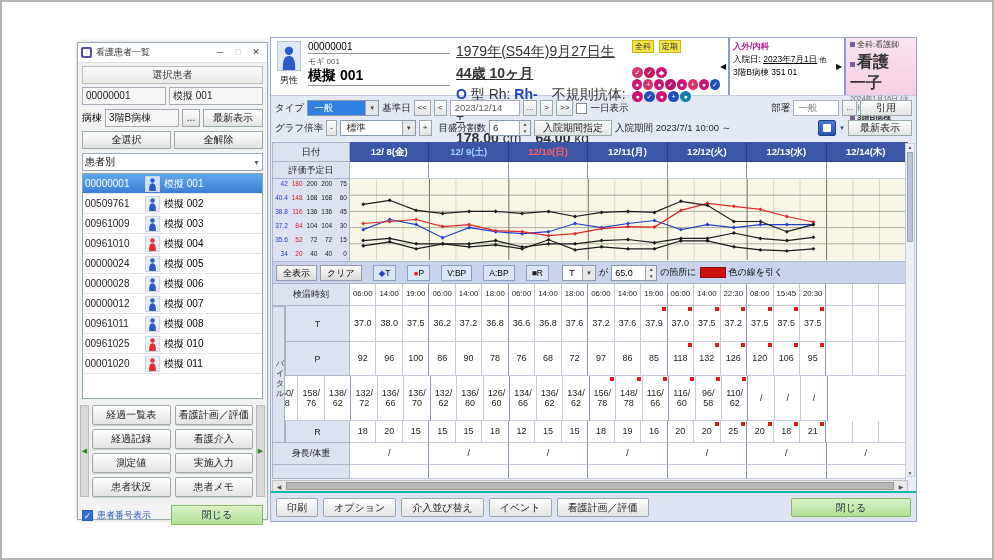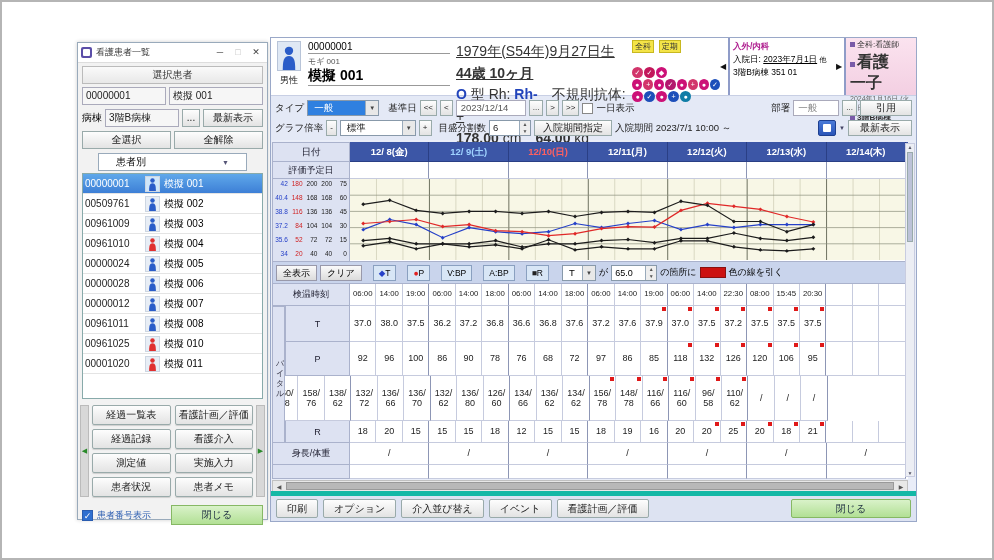--- a/index.html
+++ b/index.html
@@ -13,21 +13,21 @@
   .lwin-ico::after{content:"";position:absolute;inset:2px;background:#fff;border-radius:1px;}
   .lwin-title .t { flex:1; font-size:9px; color:#333; }
   .winbtn { width:16px; height:14px; text-align:center; line-height:13px; font-size:9px; color:#444; margin-left:2px; }
   .winbtn.dis { color:#bbb; }
   .lrow { display:flex; gap:3px; padding:2px 4px; align-items:center; }
   .hdrbar { margin:3px 4px 1px; height:18px; background:linear-gradient(#fafafa,#e8e8e8); border:1px solid #bbb; text-align:center; line-height:16px; font-size:10px; color:#333; }
   .fld { border:1px solid #aab; background:#f6f6f6; height:18px; line-height:16px; padding:0 3px; font-size:10px; color:#222; }
   .btn { background:linear-gradient(#fdfdfd,#e3e3e3); border:1px solid #9aa; font-size:10px; color:#222; text-align:center; height:18px; line-height:16px; cursor:default; }
   .btn.sm { width:18px; }
   .plist { margin:2px 4px; background:#fff; border:1px solid #8aa; height:226px; overflow:hidden; }
-  .sel { margin:2px 20px 0; height:18px; background:#fff; border:1px solid #9ab; display:flex; align-items:center; padding:0 17px; justify-content:space-between; font-size:10px;}
+  .sel { margin:2px 4px 0; height:18px; background:#fff; border:1px solid #9ab; display:flex; align-items:center; padding:0 2px; justify-content:space-between; font-size:10px;}
   .prow { display:flex; align-items:center; height:20px; border-bottom:1px solid #e4e4e4; padding:0 2px; gap:4px; }
   .prow .pid { width:56px; font-size:10px; color:#222; }
   .prow.on { background:linear-gradient(#5fa8ea,#3d7fd6); color:#fff; }
   .prow.on .pid { color:#fff; }
   .picon { width:15px; height:16px; background:#e8eef6; border:1px solid #cdd6e2; display:flex; align-items:flex-end; justify-content:center; }
   .prow.on .picon { background:#cfe6fa; }
   .actions { display:flex; margin:6px 2px 0; align-items:stretch; }
   .arrcol { width:9px; background:#d8d8d8; border:1px solid #bbb; display:flex; align-items:center; justify-content:center; font-size:7px; color:#2a8a2a; }
   .agrid { flex:1; display:grid; grid-template-columns:1fr 1fr; gap:4px 4px; padding:0 3px; }
   .agrid .btn { height:20px; line-height:18px; border-radius:2px; box-shadow:0 1px 1px rgba(0,0,0,.15); }
@@ -101,21 +101,21 @@
   .cell.dend { border-right:1px solid #8d96b5; }
   .cell.marked::after { content:""; position:absolute; top:1px; right:1px; width:4px; height:4px; background:#e01818; }
   .timecell { font-size:7.8px; }
   .vlabel { position:absolute; left:0; width:13px; background:#dde2f2; border:1px solid #aab2cc; writing-mode:vertical-rl; font-size:8px; letter-spacing:1px; display:flex; align-items:center; justify-content:center; color:#334; }
   .lc.sub { width:65px; margin-left:13px; }
   .hscroll { height:12px; margin:1px 0 0 1px; width:636px; background:#e8e8e8; border:1px solid #c0c0c0; display:flex; align-items:center; }
   .hs-arrow { width:12px; text-align:center; font-size:6px; color:#555; }
   .hs-thumb { height:8px; background:#b8b8b8; border:1px solid #999; flex:1; margin:0 1px; }
   .vscroll { position:absolute; right:1px; top:105px; width:10px; bottom:44px; background:#eceef4; border:1px solid #c8cce0; display:flex; flex-direction:column; align-items:center; font-size:5px; color:#556; }
   .vs-thumb { width:6px; height:90px; background:#bcc2d8; border:1px solid #9aa; margin-top:2px; }
-  .rbot { position:absolute; left:0; right:0; bottom:0; height:30px; background:#dde3f2; border-top:5px solid #14b8a6; display:flex; align-items:center; gap:5px; padding:0 5px; }
+  .rbot { position:absolute; left:0; right:0; bottom:0; height:30px; background:#dde3f2; border-top:2px solid #14b8a6; display:flex; align-items:center; gap:5px; padding:0 5px; }
   .rbot .btn { padding:0 10px; height:19px; line-height:17px; border-radius:2px; }
   .rbot .gbtn { width:120px; height:19px; line-height:17px; margin-left:auto; border-radius:2px; }
   svg.plot { display:block; }
 </style>
 </head>
 <body>
 
 <div class="canvas">
 
   <div class="lwin">
@@ -333,21 +333,21 @@
       </div>
     </div>
 
     <div class="tbar">
       <div class="trow">
         <span>タイプ</span>
         <div class="tsel" style="width:72px">
             <span class="v">一般</span>
             <span class="dd">▼</span>
           </div>
-        <span style="margin-left:6px">基準日</span>
+        <span style="">基準日</span>
         <div class="btn mini">&lt;&lt;</div>
         <div class="btn mini">&lt;</div>
         <div class="dateinp">2023/12/14</div>
         <div class="btn mini">...</div>
         <div class="btn mini">&gt;</div>
         <div class="btn mini">&gt;&gt;</div>
         <span class="chk off"></span>
         <span>一日表示</span>
         <span class="spacer"></span>
         <span>部署</span>

